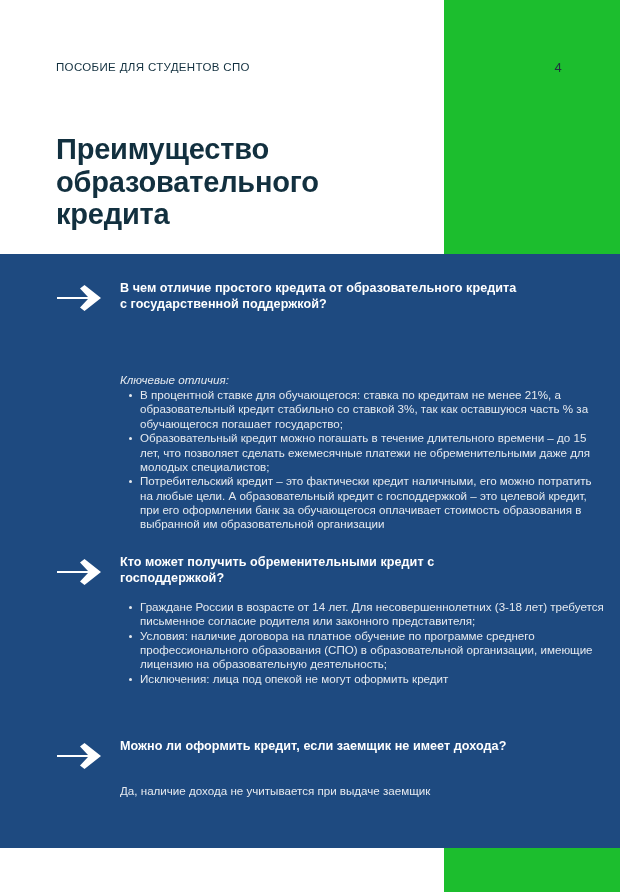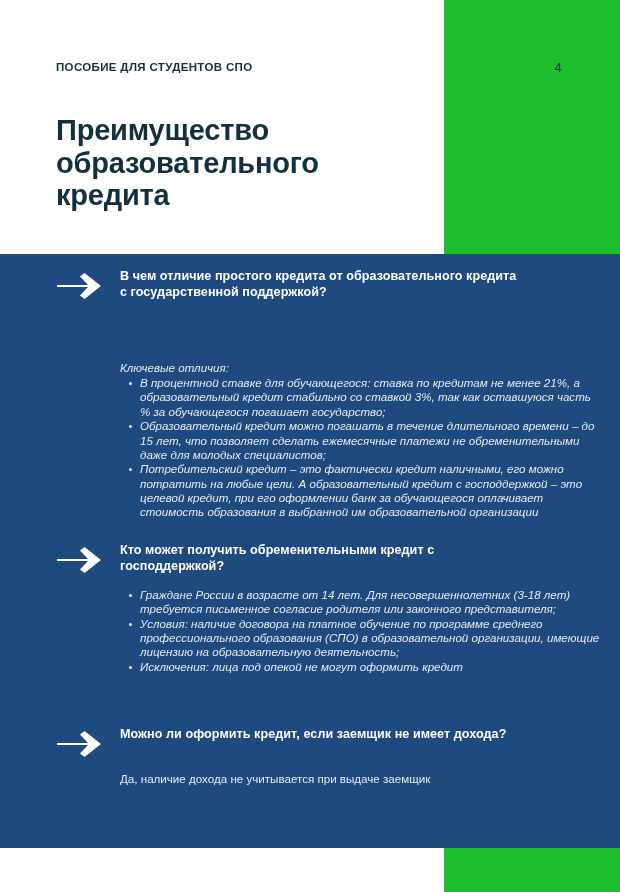--- a/index.html
+++ b/index.html
@@ -45,53 +45,53 @@
     height: 594px;
     background: #1E4A80;
   }
 
   
   .eyebrow {
     position: absolute;
     left: 56px;
     top: 61px;
     font-size: 11.5px;
-    font-weight: bold;
+    font-weight: normal;
     letter-spacing: 0.35px;
     color: #12303F;
     text-transform: uppercase;
     white-space: nowrap;
   }
   .page-number {
     position: absolute;
     left: 540px;
     top: 60px;
     width: 36px;
     text-align: center;
     font-size: 13px;
     color: #20343f;
     font-weight: 400;
   }
   .page-title {
     position: absolute;
     left: 56px;
-    top: 114px;
+    top: 133px;
     width: 360px;
     font-size: 29px;
     line-height: 32.5px;
     font-weight: bold;
     color: #12303F;
     letter-spacing: -0.2px;
   }
 
   
   .qa-area {
     position: absolute;
     left: 0;
-    top: 242px;
+    top: 254px;
     width: 520px;
     height: 594px;
   }
   .qa-block {
     position: absolute;
     left: 0;
     width: 620px;
   }
   .qa-block[data-idx="0"] { top: 26px; }
   .qa-block[data-idx="1"] { top: 300px; }
@@ -140,21 +140,20 @@
   ul.qa-list {
     margin: 0;
     padding: 0 0 0 20px;
     list-style: none;
   }
   ul.qa-list > li {
     position: relative;
     margin: 0 0 0.5px 0;
     padding: 0;
     color: #E6EAEF;
-    font-style: italic;
   }
   ul.qa-list > li::before {
     content: "";
     position: absolute;
     left: -11px;
     top: 6px;
     width: 3px;
     height: 3px;
     border-radius: 50%;
     background: #E6EAEF;

